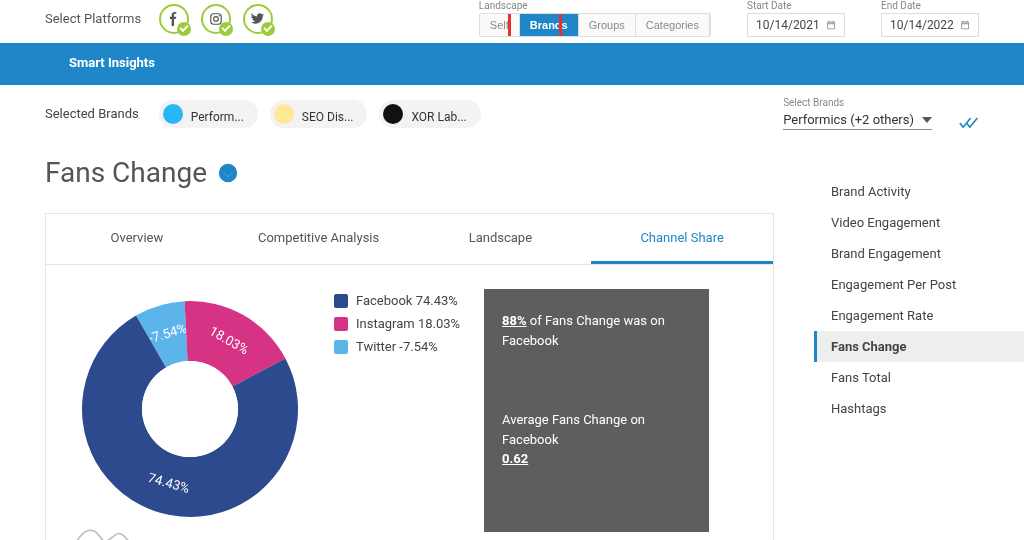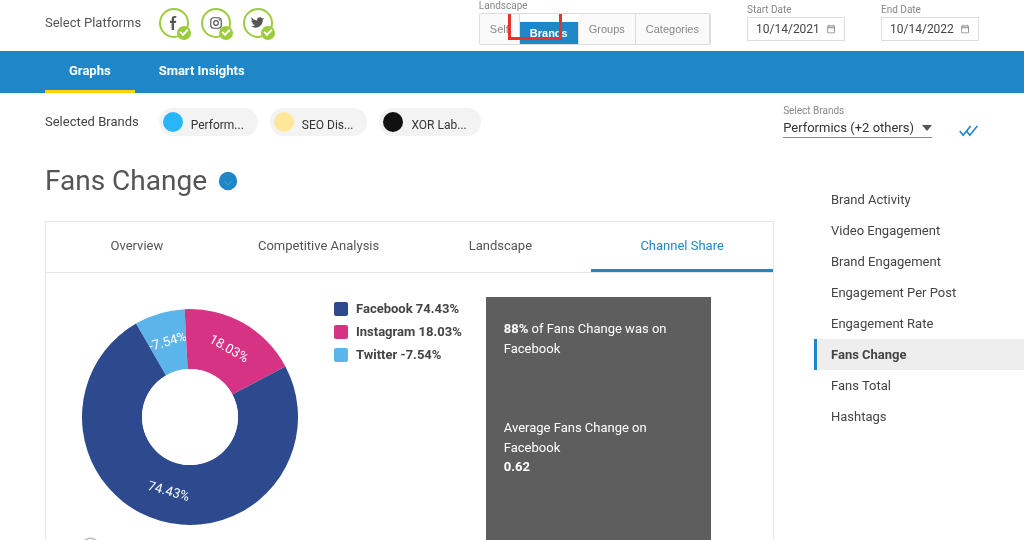--- a/index.html
+++ b/index.html
@@ -12,21 +12,21 @@
   .p-icon svg { width: 14px; height: 14px; fill: #555; }
   .p-check { position: absolute; bottom: -4px; right: -4px; width: 14px; height: 14px; background: #9ccc3c; border-radius: 50%; display:flex; align-items:center; justify-content:center; }
   .p-check::after { content:""; width:6px; height:3px; border-left:2px solid #fff; border-bottom:2px solid #fff; transform: rotate(-45deg); margin-top:-2px; }
   .spacer { flex: 1; }
   
   .landscape-group { display:flex; flex-direction:column; gap:2px; }
   .small-lbl { font-size: 10px; color: #888; }
   .seg-ctrl { display:flex; border:1px solid #ddd; border-radius:2px; overflow:hidden; position:relative; }
   .seg-btn { padding: 5px 10px; font-size: 11px; color:#888; background:#fafafa; border:none; cursor:pointer; border-right:1px solid #ddd; }
   .seg-btn:last-child { border-right:none; }
-  .seg-btn.active { background:#1f87c7; color:#fff; font-weight:bold;margin-top:8px; }
+  .seg-btn.active { background:#1f87c7; color:#fff; font-weight:bold; }
   .seg-highlight { position:absolute; border:3px solid #e5322d; pointer-events:none; }
   
   .date-group { display:flex; flex-direction:column; gap:2px; margin-left: 18px;}
   .date-input-wrap { display:flex; align-items:center; gap:6px; border:1px solid #ddd; padding:4px 8px; width:98px; justify-content:space-between;}
   .date-input-wrap span { font-size:12px; color:#444; }
   .date-input-wrap svg { width:12px; height:12px; fill:#888; }
   
   .blue-bar { background:#1f87c7; display:flex; padding: 0 45px; }
   .blue-tab { padding: 12px 24px; color:#fff; font-size:13px; font-weight:bold; cursor:pointer; border-bottom:3px solid transparent; }
   .blue-tab.active { border-bottom-color:#ffd400; }
@@ -55,24 +55,24 @@
   .card { border:1px solid #e5e5e5; background:#fff; }
   .card-tabs { display:flex; border-bottom:1px solid #e5e5e5; }
   .card-tab { flex:1; text-align:center; padding:16px 8px; font-size:13px; color:#555; cursor:pointer; border-bottom:3px solid transparent; }
   .card-tab.active { color:#1f87c7; border-bottom-color:#1f87c7; }
   
   .card-body { display:flex; padding:24px 0 24px 24px; gap:24px; min-height:290px;}
   .donut-wrap { width:240px; position:relative; }
   .donut-wrap svg { width:240px; height:240px; }
   .donut-label { fill:#fff; font-size:11px; }
   .legend { display:flex; flex-direction:column; gap:8px; padding-top:4px; }
-  .leg-row { display:flex; align-items:center; gap:8px; font-size:13px; color:#444;font-weight:bold; }
+  .leg-row { display:flex; align-items:center; gap:8px; font-size:13px; color:#444; }
   .leg-sq { width:14px; height:14px; border-radius:2px; }
   .info-panel { background:#5e5e5e; color:#fff; padding:22px 18px; width:225px; display:flex; flex-direction:column; gap:60px; font-size:13px; line-height:1.5;}
-  .info-panel b { font-weight:bold; }
+  .info-panel b { font-weight:bold;text-decoration:underline; }
   
   .mini-chart { position:absolute; bottom:-14px; left:6px; width:70px; height:24px; }
   .mini-chart svg { width:70px; height:24px; }
   
   .metric-list { display:flex; flex-direction:column; margin-top:24px;}
   .metric-item { padding:8px 14px; font-size:13px; color:#444; cursor:pointer; border-left:3px solid transparent;}
   .metric-item.active { font-weight:bold; background:#eee; border-left-color:#1f87c7; }
 </style>
 </head>
 <body>
@@ -126,21 +126,20 @@
     <div class="date-input-wrap">
       <span>10/14/2022</span>
       <svg viewBox="0 0 24 24">
           <path d="M19 4h-1V2h-2v2H8V2H6v2H5C3.9 4 3 4.9 3 6v14c0 1.1.9 2 2 2h14c1.1 0 2-.9 2-2V6c0-1.1-.9-2-2-2zm0 16H5V10h14v10zM5 8V6h14v2H5z"></path>
         </svg>
     </div>
   </div>
 </div>
 
 <div class="blue-bar">
-  <div class="blue-tab active">Graphs</div>
   <div class="blue-tab">Smart Insights</div>
 </div>
 
 <div class="selected-row">
   <span class="sel-lbl">Selected Brands</span>
   <div class="chips" id="chips-holder">
       <div class="chip">
         <span class="chip-dot" style="background:#29b6f6"></span>
         <span class="chip-lbl">Perform...</span>
       </div>

